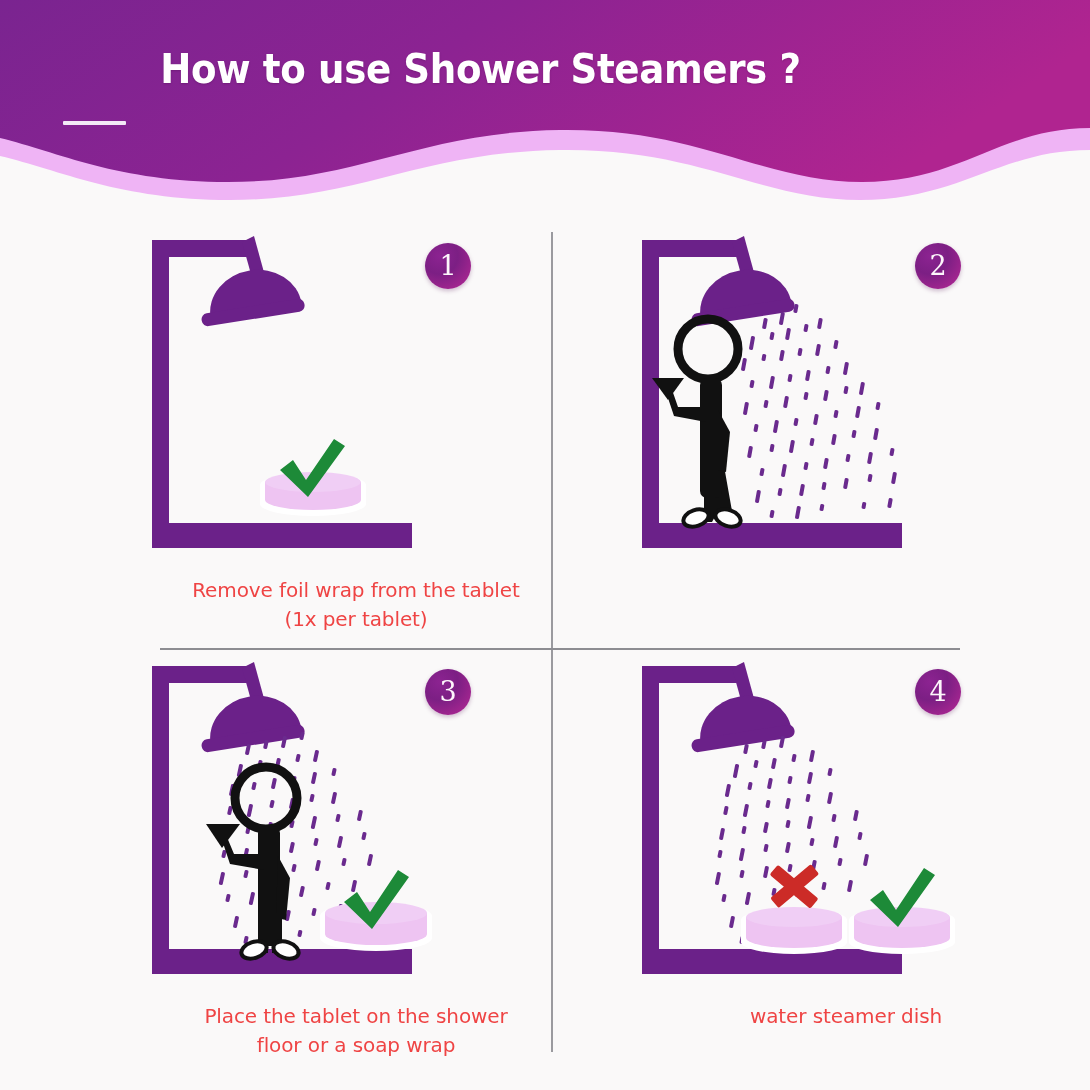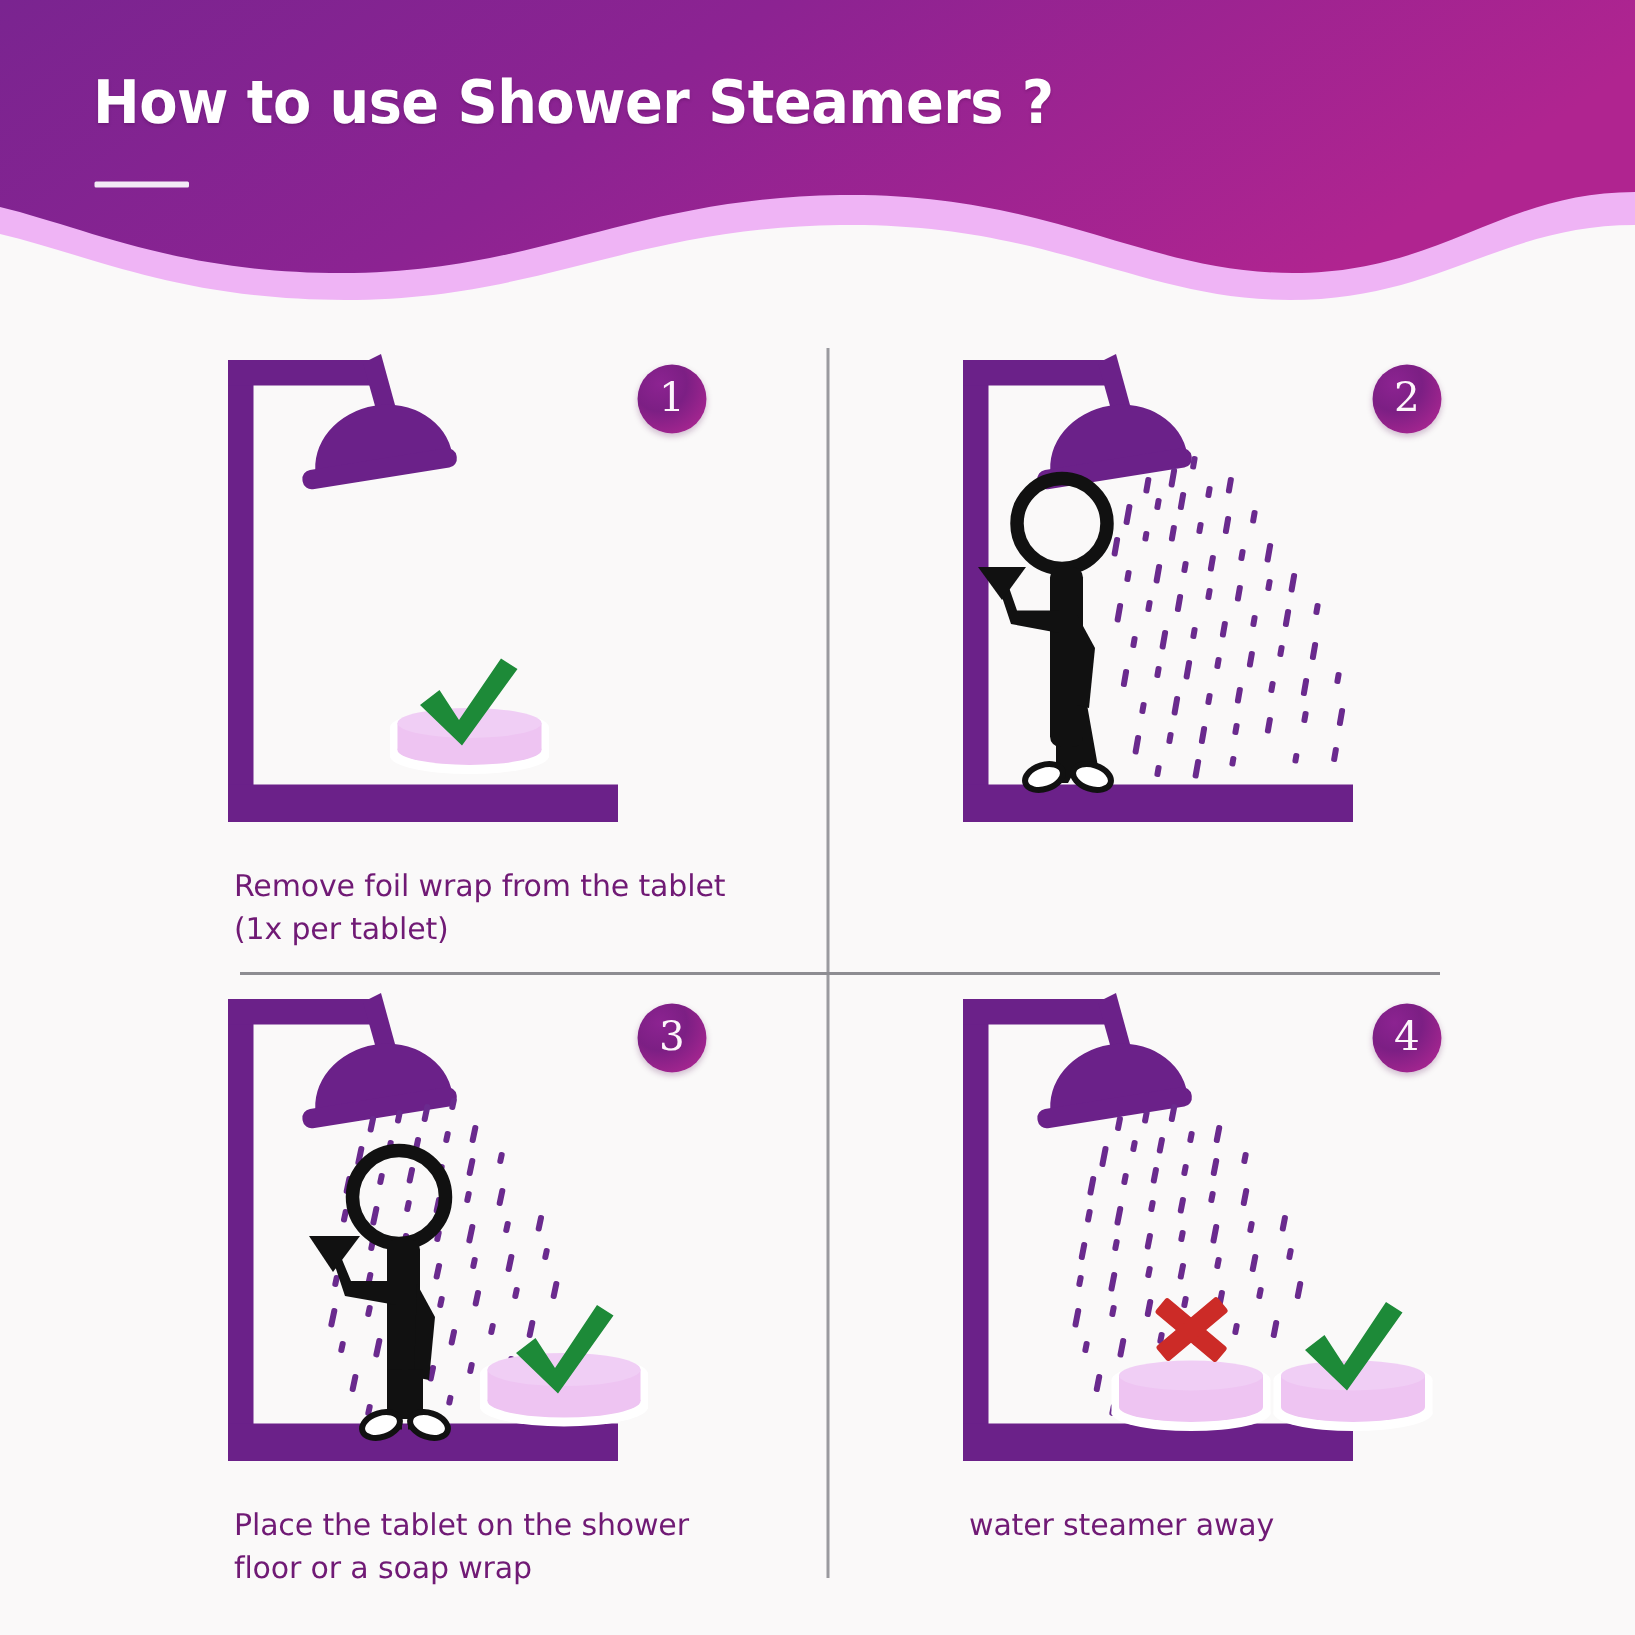--- a/index.html
+++ b/index.html
@@ -11,20 +11,21 @@
     background: #fbfafa;
     font-family: "Liberation Sans", sans-serif;
   }
 
   #page {
     position: relative;
     width: 1090px;
     height: 1090px;
     background: #faf9f9;
     overflow: hidden;
+    text-align: center;
   }
 
   
   #header-band {
     position: absolute;
     top: 0; left: 0;
     width: 1090px;
     height: 200px;
     overflow: hidden;
   }
@@ -110,21 +111,21 @@
   #badge-1 { left: 277px; top: 11px; }
   #badge-2 { left: 277px; top: 11px; }
   #badge-3 { left: 277px; top: 11px; }
   #badge-4 { left: 277px; top: 11px; }
 
   .panel-caption {
     position: absolute;
     left: 8px;
     top: 344px;
     width: 400px;
-    color: #701a75;
+    color: #ef4444;
     font-family: "DejaVu Sans", sans-serif;
     font-size: 20px;
     line-height: 29px;
     letter-spacing: -0.1px;
   }
   .panel-caption .cap-line { display: block; white-space: nowrap; }
 </style>
 </head>
 <body>
 
@@ -480,17 +481,17 @@
           <rect x="130" y="222" width="53" height="13" rx="2" fill="#cc2b27" transform="rotate(40 156 228)"></rect>
           <rect x="130" y="222" width="53" height="13" rx="2" fill="#cc2b27" transform="rotate(-40 156 228)"></rect>
         </g>
         <g>
           <polygon points="232,242 245,232 258,252 286,210 297,217 260,269" fill="#1d8a38"></polygon>
         </g>
       </svg>
     </div>
     <div class="step-badge" id="badge-4">4</div>
     <div class="panel-caption">
-      <span class="cap-line">water steamer away</span>
+      <span class="cap-line">water steamer dish</span>
     </div>
   </div>
 
 </div>
 
 </body></html>

